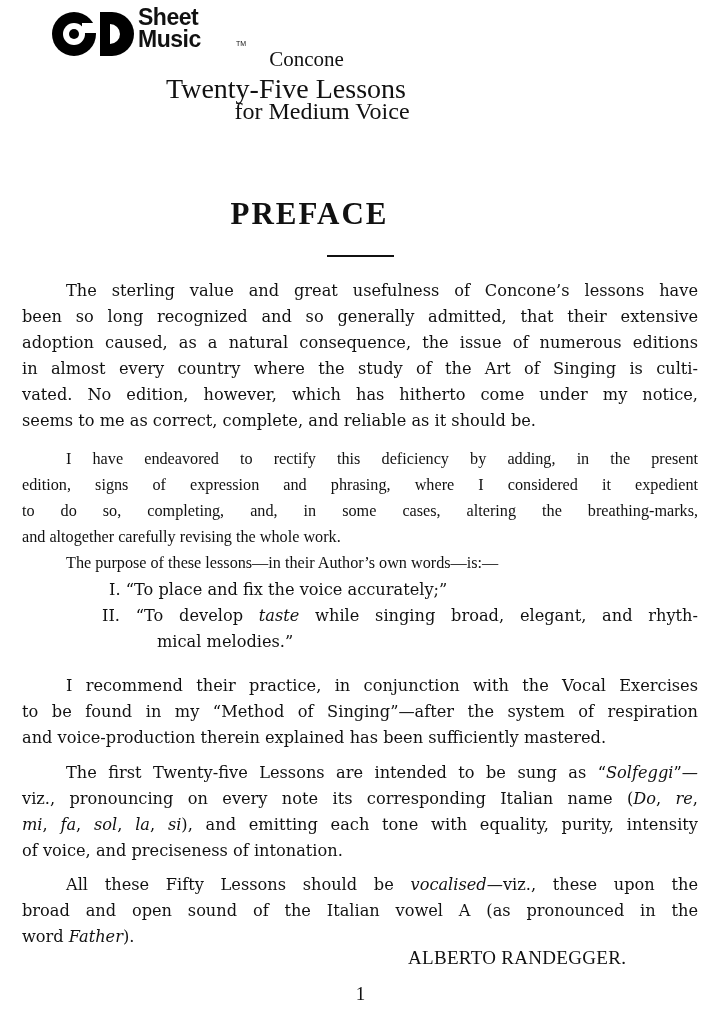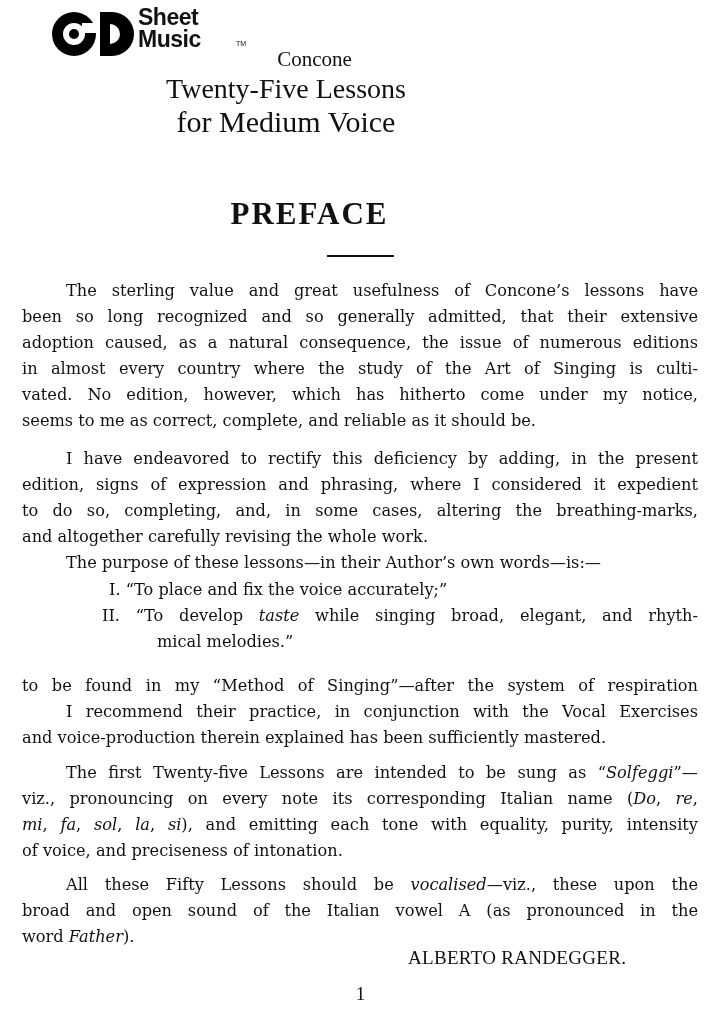--- a/index.html
+++ b/index.html
@@ -8,23 +8,23 @@
   .logo-c { position: absolute; left: 0; top: 6px; width: 44px; height: 44px; border-radius: 50%; background: #000; }
   .logo-c::before { content: ""; position: absolute; left: 11px; top: 11px; width: 22px; height: 22px; border-radius: 50%; background: #fff; }
   .logo-c::after { content: ""; position: absolute; left: 17px; top: 17px; width: 10px; height: 10px; border-radius: 50%; background: #000; }
   .logo-c-notch { position: absolute; left: 30px; top: 17px; width: 16px; height: 10px; background: #fff; }
   .logo-d { position: absolute; left: 48px; top: 6px; width: 34px; height: 44px; background: #000; border-radius: 0 22px 22px 0; }
   .logo-d::before { content: ""; position: absolute; left: 10px; top: 12px; width: 10px; height: 20px; background: #fff; border-radius: 0 10px 10px 0; }
   .logo-text { position: absolute; left: 86px; top: 0; font-family: "Liberation Sans", sans-serif; font-weight: bold; font-size: 23px; line-height: 22px; letter-spacing: -0.5px; }
   .logo-tm { position: absolute; left: 184px; top: 34px; font-family: "Liberation Sans", sans-serif; font-size: 7px; }
 
   .header { position: absolute; left: 0; width: 572px; text-align: center; font-family: "Liberation Serif", serif; }
-  .h-composer { top: 47px; font-size: 21px; left: 0; width: 597px; padding-left: 16px; }
+  .h-composer { top: 47px; font-size: 21px; left: 0; width: 597px; padding-left: 8px; }
   .h-title { top: 73px; font-size: 28px; }
-  .h-sub { top: 105px; font-size: 30px; }
+  .h-sub { top: 98px; font-size: 24px; padding-left: 36px; }
 
   .preface { position: absolute; top: 196px; left: 0; width: 619px; text-align: center;
              font-family: "Liberation Serif", serif; font-weight: bold; font-size: 31px; letter-spacing: 2px; }
   .rule { position: absolute; top: 255px; left: 327px; width: 67px; height: 2px; background: #111; }
 
   .body-text { position: absolute; left: 22px; width: 676px; font-family: "DejaVu Serif", serif; font-size: 16.2px; }
   .ln { height: 26.1px; line-height: 26.1px; white-space: nowrap; text-align: justify; text-align-last: justify; overflow: visible; }
   .ln.last { text-align-last: left; }
   .ind { padding-left: 44px; }
   .ind2 { padding-left: 63px; }
@@ -57,43 +57,43 @@
 
 <div class="body-text" style="top:278px;">
   <div class="ln ind">The sterling value and great usefulness of Concone’s lessons have</div>
   <div class="ln">been so long recognized and so generally admitted, that their extensive</div>
   <div class="ln">adoption caused, as a natural consequence, the issue of numerous editions</div>
   <div class="ln">in almost every country where the study of the Art of Singing is culti-</div>
   <div class="ln">vated.   No edition, however, which has hitherto come under my notice,</div>
   <div class="ln last">seems to me as correct, complete, and reliable as it should be.</div>
 </div>
 
-<div class="body-text" style="top:446px;">
+<div class="body-text" style="top:446px;font-family:Liberation Serif, serif;">
   <div class="ln ind">I have endeavored to rectify this deficiency by adding, in the present</div>
   <div class="ln">edition, signs of expression and phrasing, where I considered it expedient</div>
   <div class="ln">to do so, completing, and, in some cases, altering the breathing-marks,</div>
   <div class="ln last">and altogether carefully revising the whole work.</div>
   <div class="ln last ind">The purpose of these lessons—in their Author’s own words—is:—</div>
 </div>
 
 <div class="body-text" style="top:577px;">
   <div class="ln last ind3">
     <span>I.</span>
     <span>“To place and fix the voice accurately;”</span>
   </div>
   <div class="ln ind2" style="padding-left:80px;">
     <span>II.</span>
     <span>“To develop </span><i>taste</i><span> while singing broad, elegant, and rhyth-</span>
   </div>
   <div class="ln last ind4">mical melodies.”</div>
 </div>
 
 <div class="body-text" style="top:673px;">
+  <div class="ln ind">I recommend their practice, in conjunction with the Vocal Exercises</div>
   <div class="ln">to be found in my “Method of Singing”—after the system of respiration</div>
-  <div class="ln ind">I recommend their practice, in conjunction with the Vocal Exercises</div>
   <div class="ln last">and voice-production therein explained has been sufficiently mastered.</div>
 </div>
 
 <div class="body-text" style="top:760px;">
   <div class="ln ind"><span>The first Twenty-five Lessons are intended to be sung as “</span><i>Solfeggi</i><span>”—</span></div>
   <div class="ln"><span>viz., pronouncing on every note its corresponding Italian name (</span><i>Do</i><span>, </span><i>re</i><span>,</span></div>
   <div class="ln"><i>mi</i><span>, </span><i>fa</i><span>, </span><i>sol</i><span>, </span><i>la</i><span>, </span><i>si</i><span>), and emitting each tone with equality, purity, intensity</span></div>
   <div class="ln last">of voice, and preciseness of intonation.</div>
 </div>
 

